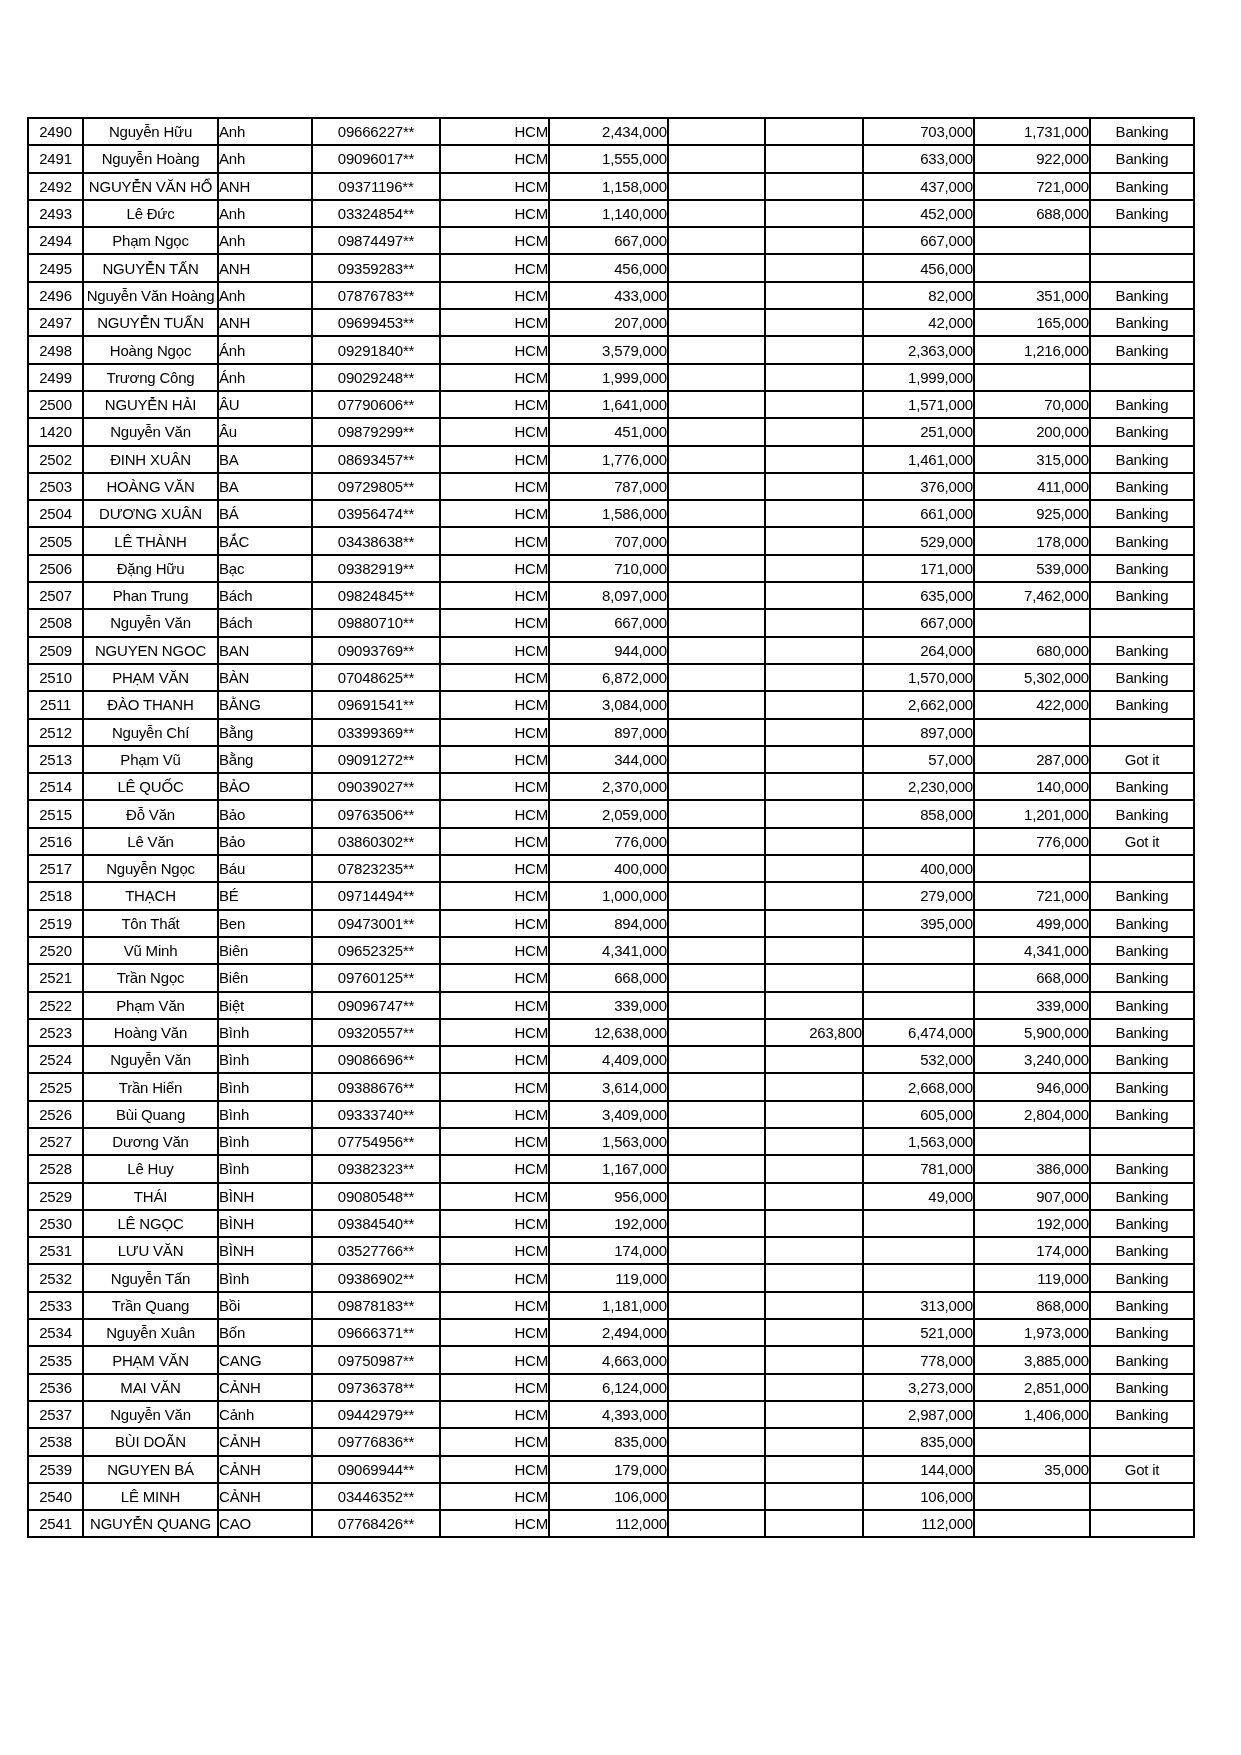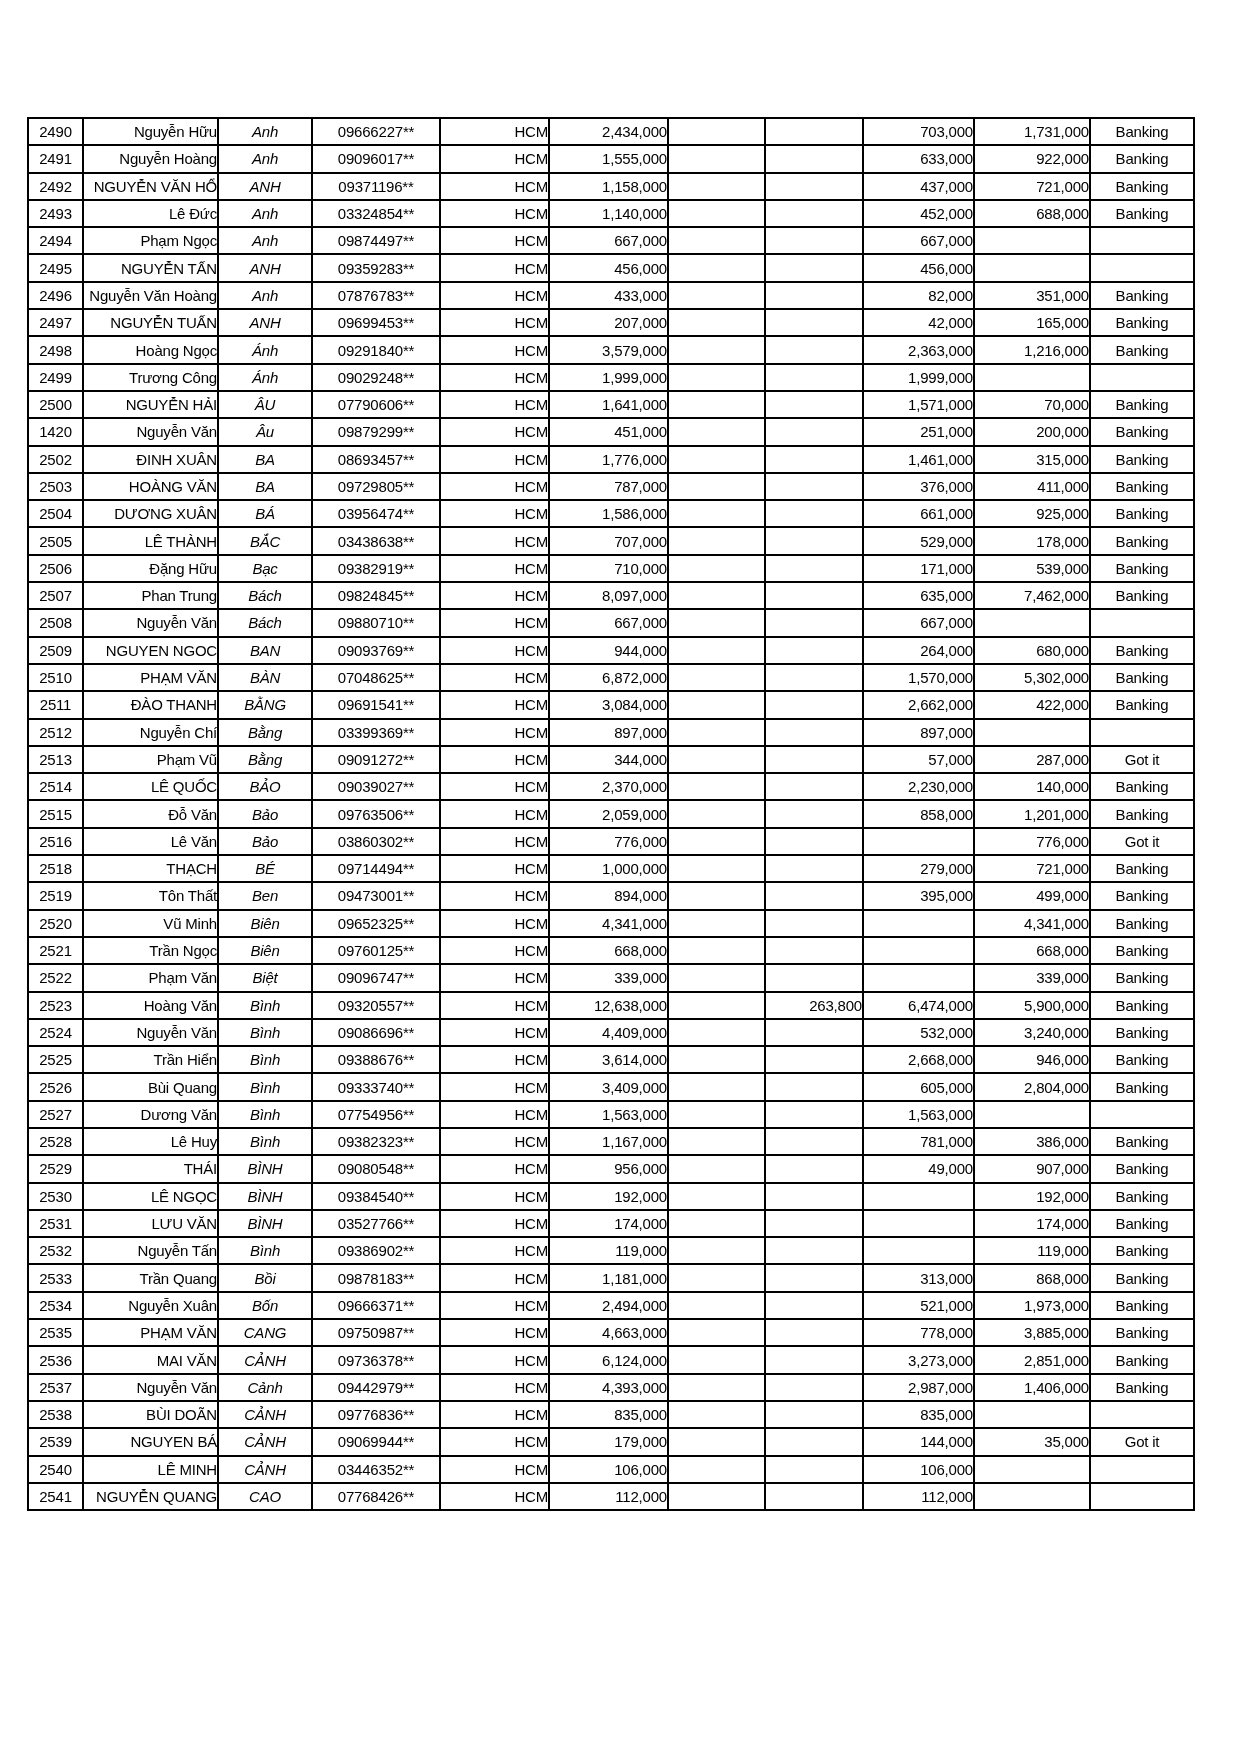--- a/index.html
+++ b/index.html
@@ -29,22 +29,22 @@
     padding: 0;
     font-size: 15px;
     letter-spacing: -0.2px;
     color: #000000;
     overflow: hidden;
     white-space: nowrap;
     vertical-align: middle;
     box-sizing: border-box;
   }
   td.c-id        { text-align: center; }
-  td.c-name      { text-align: right; }
-  td.c-first     { text-align: center; font-style: italic; }
+  td.c-name      { text-align: center; }
+  td.c-first     { text-align: left; }
   td.c-phone     { text-align: center; border-radius: 8px; }
   td.c-city      { text-align: right; }
   td.c-num       { text-align: right; padding-right: 7px; }
   td.c-status    { text-align: center; vertical-align: bottom; padding-bottom: 4px; border-radius: 10px; }
 </style>
 </head>
 <body>
 
 <div class="page">
   <table class="sheet">
@@ -407,20 +407,33 @@
           <td class="c-phone">03860302**</td>
           <td class="c-city">HCM</td>
           <td class="c-num">776,000</td>
           <td class="c-num"></td>
           <td class="c-num"></td>
           <td class="c-num"></td>
           <td class="c-num">776,000</td>
           <td class="c-status">Got it</td>
         </tr>
         <tr>
+          <td class="c-id">2517</td>
+          <td class="c-name">Nguyễn Ngọc</td>
+          <td class="c-first">Báu</td>
+          <td class="c-phone">07823235**</td>
+          <td class="c-city">HCM</td>
+          <td class="c-num">400,000</td>
+          <td class="c-num"></td>
+          <td class="c-num"></td>
+          <td class="c-num">400,000</td>
+          <td class="c-num"></td>
+          <td class="c-status"></td>
+        </tr>
+        <tr>
           <td class="c-id">2518</td>
           <td class="c-name">THẠCH</td>
           <td class="c-first">BÉ</td>
           <td class="c-phone">09714494**</td>
           <td class="c-city">HCM</td>
           <td class="c-num">1,000,000</td>
           <td class="c-num"></td>
           <td class="c-num"></td>
           <td class="c-num">279,000</td>
           <td class="c-num">721,000</td>

